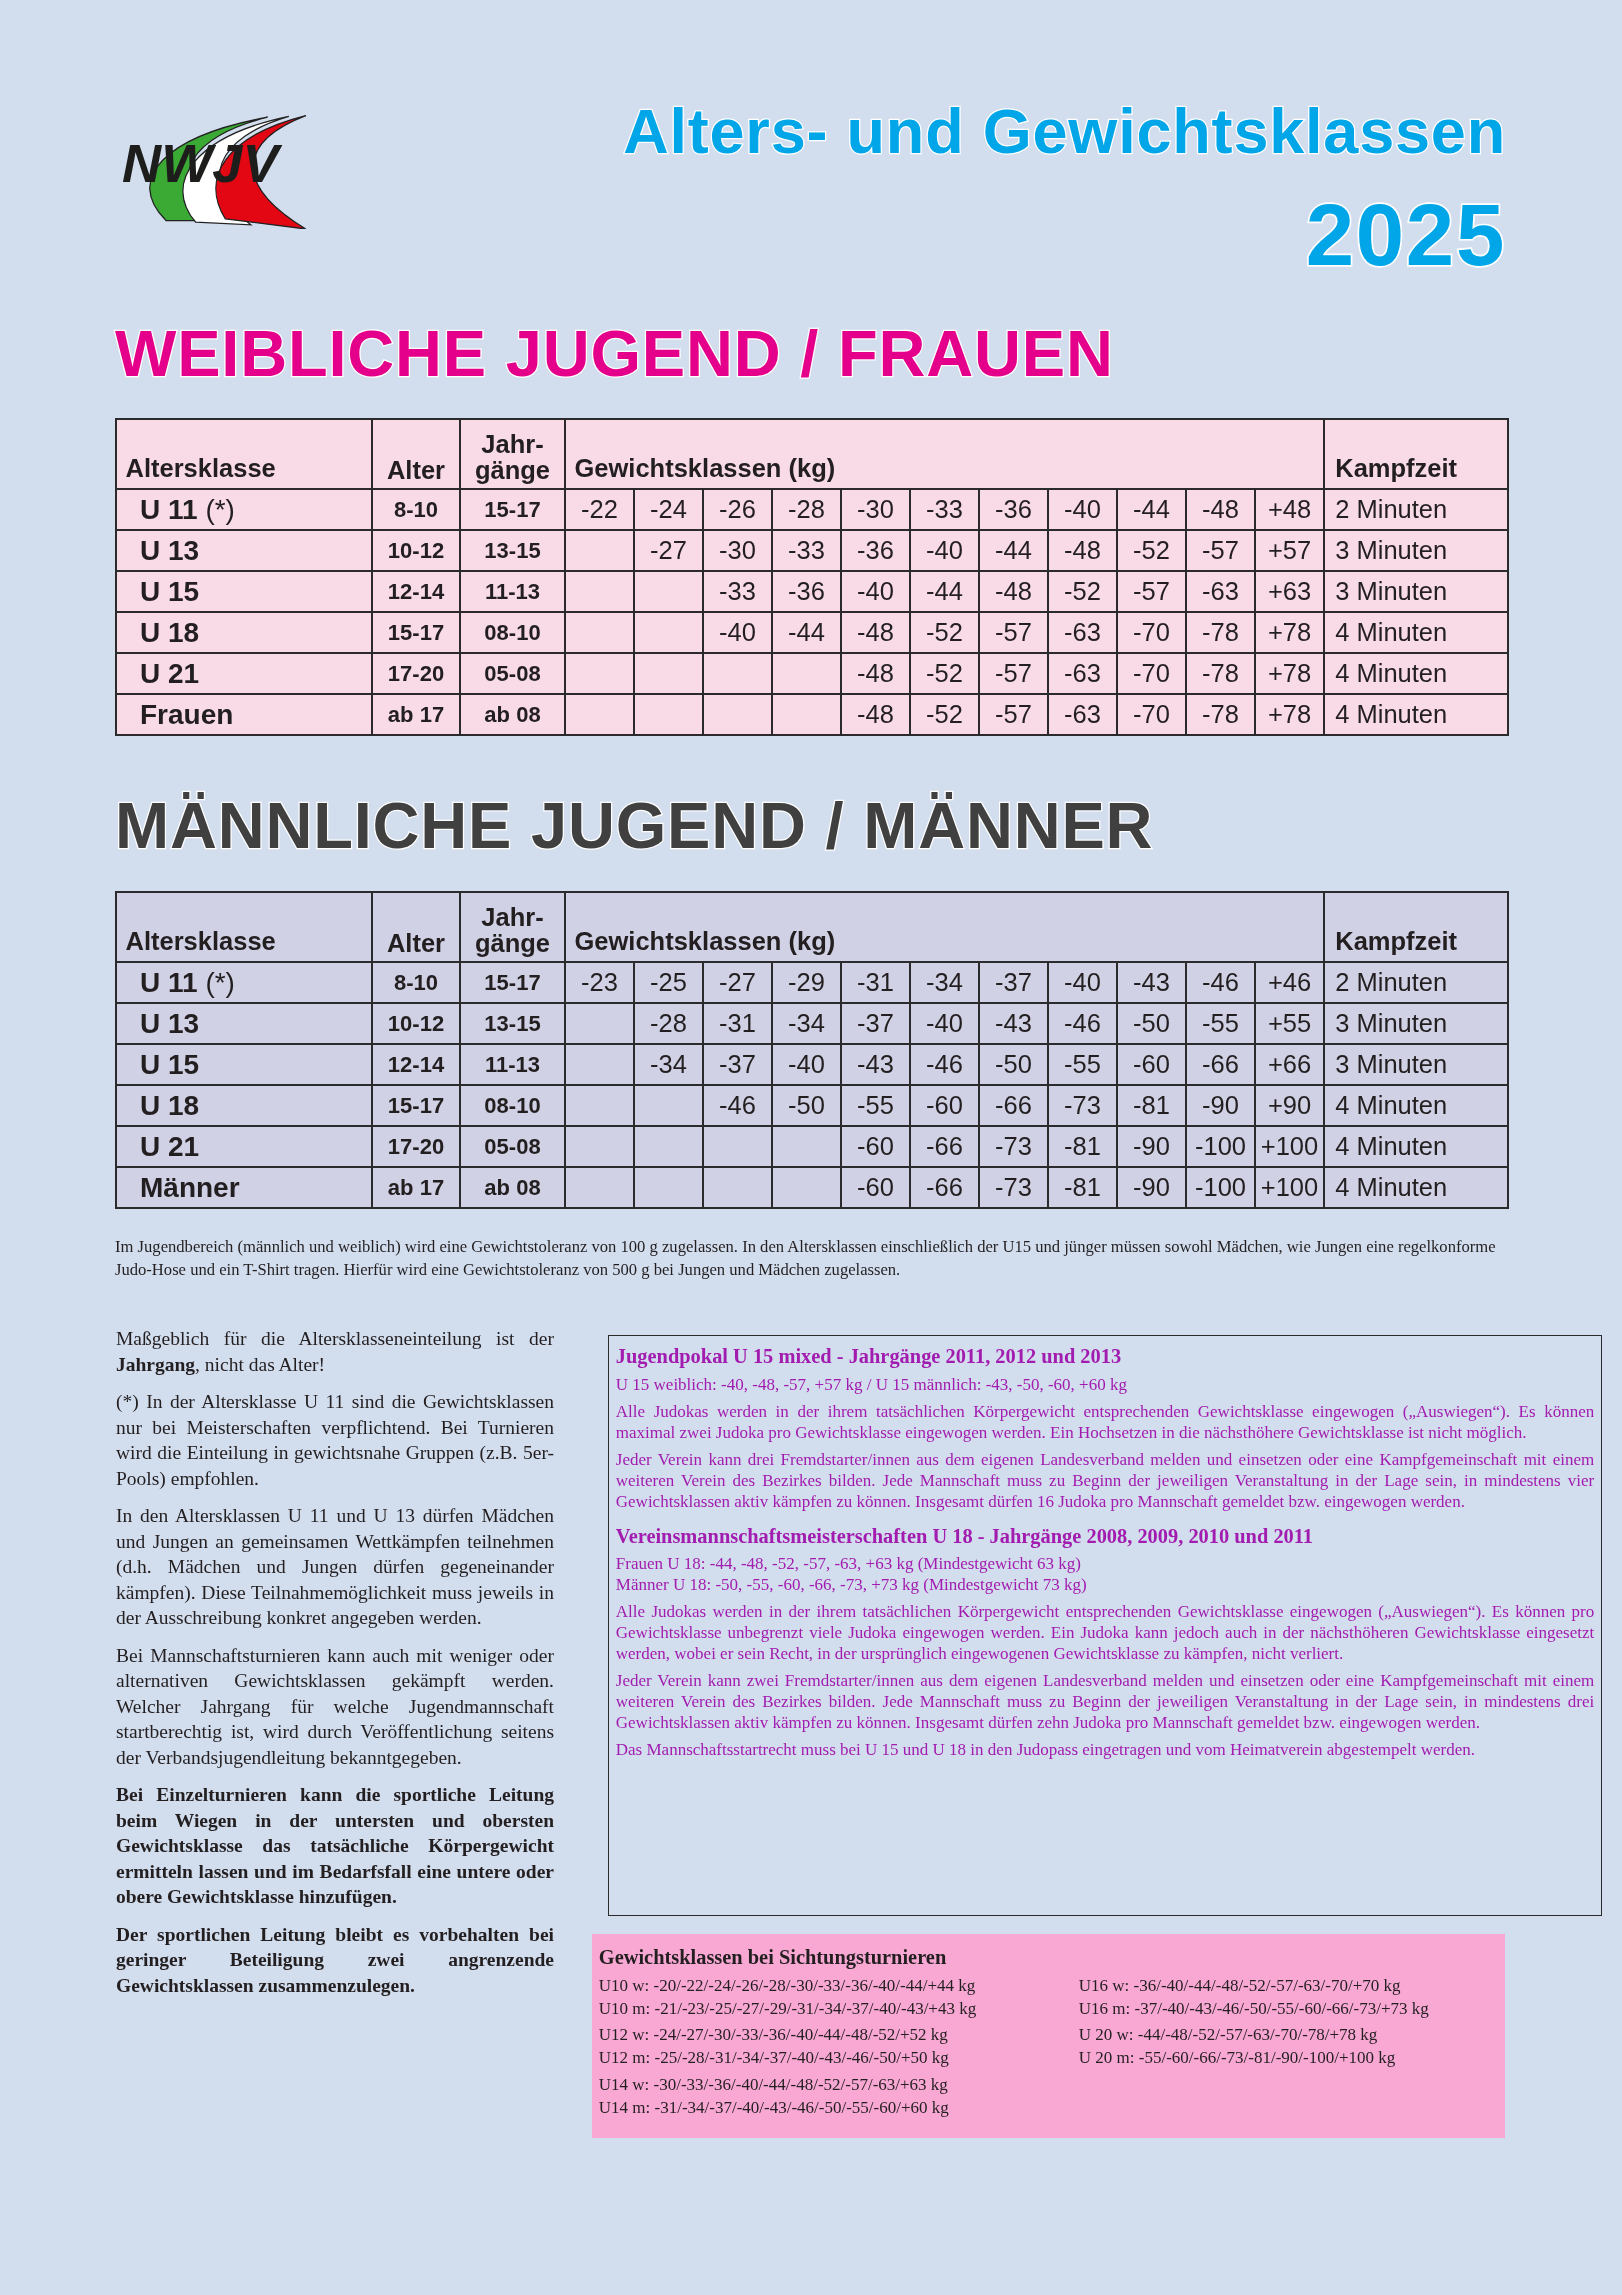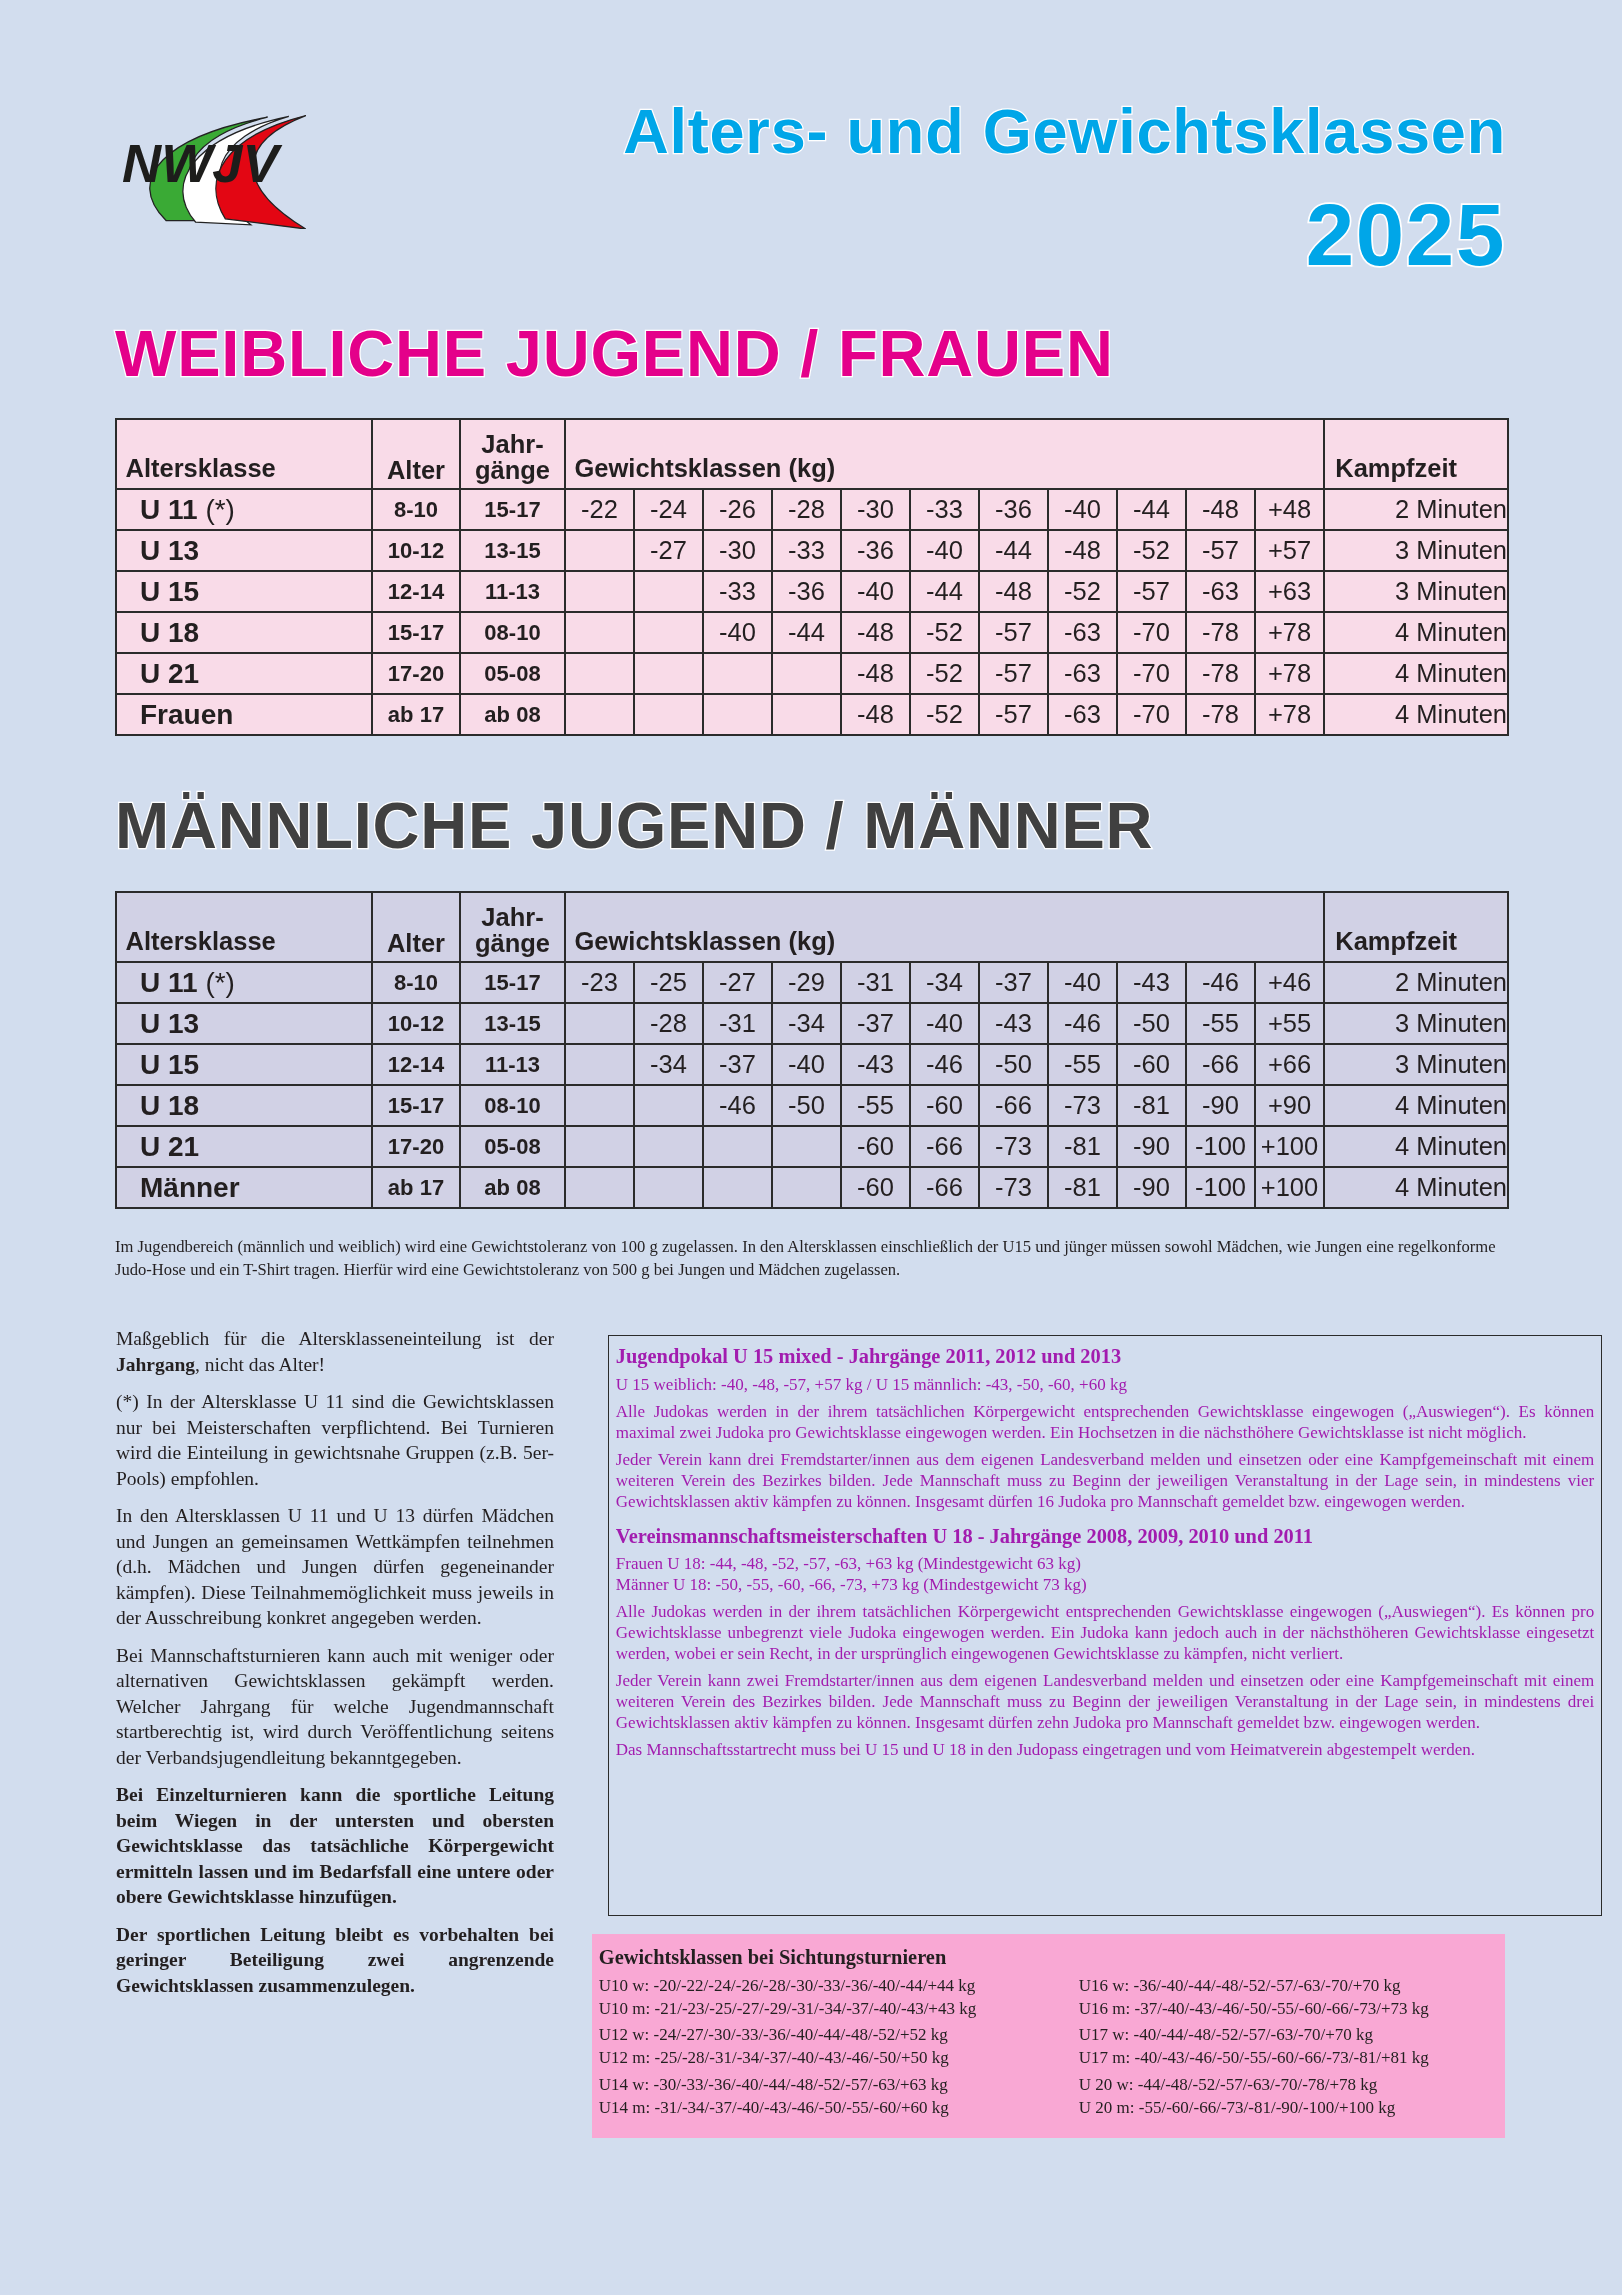--- a/index.html
+++ b/index.html
@@ -34,21 +34,21 @@
   table.wt td, table.wt th { border:2.5px solid #2b2b2b; padding:0; }
   table.wt.women { top:418px; background:#f9dbe8; }
   table.wt.men { top:891px; background:#d1d1e5; }
   table.wt thead th { height:63px; font-size:25.5px; font-weight:bold; text-align:left; vertical-align:bottom; padding:0 0 5.1px 8.5px; }
   table.wt thead th.c { text-align:center; padding:0 0 5.1px 0; line-height:25.5px; }
   table.wt thead th.kampf { text-align:left; padding-left:10.2px; }
   table.wt tbody td { height:39px; font-size:25.5px; text-align:center; }
   table.wt tbody td.klasse { text-align:left; padding-left:23px; font-weight:bold; font-size:28px; }
   table.wt tbody td.klasse .ast { font-weight:normal; }
   table.wt tbody td.alt, table.wt tbody td.jg { font-weight:bold; font-size:22px;margin-left:22px; }
-  table.wt tbody td.kz { text-align:right; padding-left:10.2px; font-size:25.5px; }
+  table.wt tbody td.kz { text-align:left; padding-left:10.2px; font-size:25.5px; }
 
   .note {
     left:115px; top:1235px; width:1392px; font-family:"Liberation Serif", serif;
     font-size:16.6px; line-height:23px; color:#231f20;
   }
 
   
   .leftcol {
     left:116px; top:1326px; width:438px; font-family:"Liberation Serif", serif;
     font-size:19.5px; line-height:25.5px; text-align:justify; color:#231f20;
@@ -399,23 +399,19 @@
           <div>U14 w: -30/-33/-36/-40/-44/-48/-52/-57/-63/+63 kg</div>
           <div>U14 m: -31/-34/-37/-40/-43/-46/-50/-55/-60/+60 kg</div>
         </div>
     </div>
     <div class="col r">
       <div class="grp">
           <div>U16 w: -36/-40/-44/-48/-52/-57/-63/-70/+70 kg</div>
           <div>U16 m: -37/-40/-43/-46/-50/-55/-60/-66/-73/+73 kg</div>
         </div>
       <div class="grp">
-          <div>U17 w: -40/-44/-48/-52/-57/-63/-70/+70 kg</div>
-          <div>U17 m: -40/-43/-46/-50/-55/-60/-66/-73/-81/+81 kg</div>
-        </div>
-      <div class="grp">
           <div>U 20 w: -44/-48/-52/-57/-63/-70/-78/+78 kg</div>
           <div>U 20 m: -55/-60/-66/-73/-81/-90/-100/+100 kg</div>
         </div>
     </div>
   </div>
 </div>
 
 
 </body></html>

